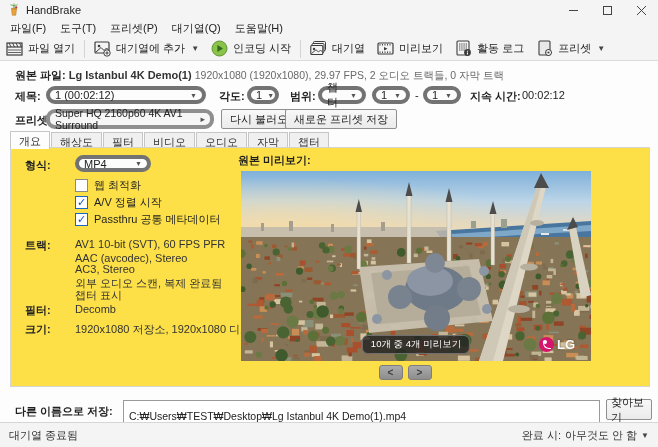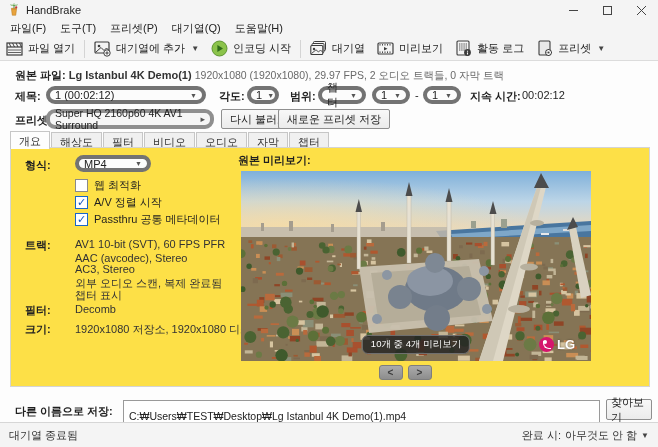--- a/index.html
+++ b/index.html
@@ -220,21 +220,21 @@
     </div>
     <span class="flabel lbl" style="left:470px; top:27px;">지속 시간:</span>
     <span class="flabel" style="left:522px; top:27px;">00:02:12</span>
 
     <span class="flabel lbl" style="left:15px; top:51px;">프리셋:</span>
     <div class="combo" style="left:46px; top:47px; width:168px; height:20px; background:#f6f6f6; border-color:#8f8f8f;">
       <span style="font-size:10.5px;">Super HQ 2160p60 4K AV1 Surround</span>
         <span class="arrow" style="font-size:9px;">▸</span>
     </div>
     <div class="btn" style="left:221px; top:47px;">다시 불러오기</div>
-    <div class="btn" style="left:278px; top:47px;">새로운 프리셋 저장</div>
+    <div class="btn" style="left:285px; top:47px;">새로운 프리셋 저장</div>
 
     <div class="tabs" id="tabstrip">
         <div class="tab active">개요</div>
         <div class="tab">해상도</div>
         <div class="tab">필터</div>
         <div class="tab">비디오</div>
         <div class="tab">오디오</div>
         <div class="tab">자막</div>
         <div class="tab">챕터</div>
       </div>

